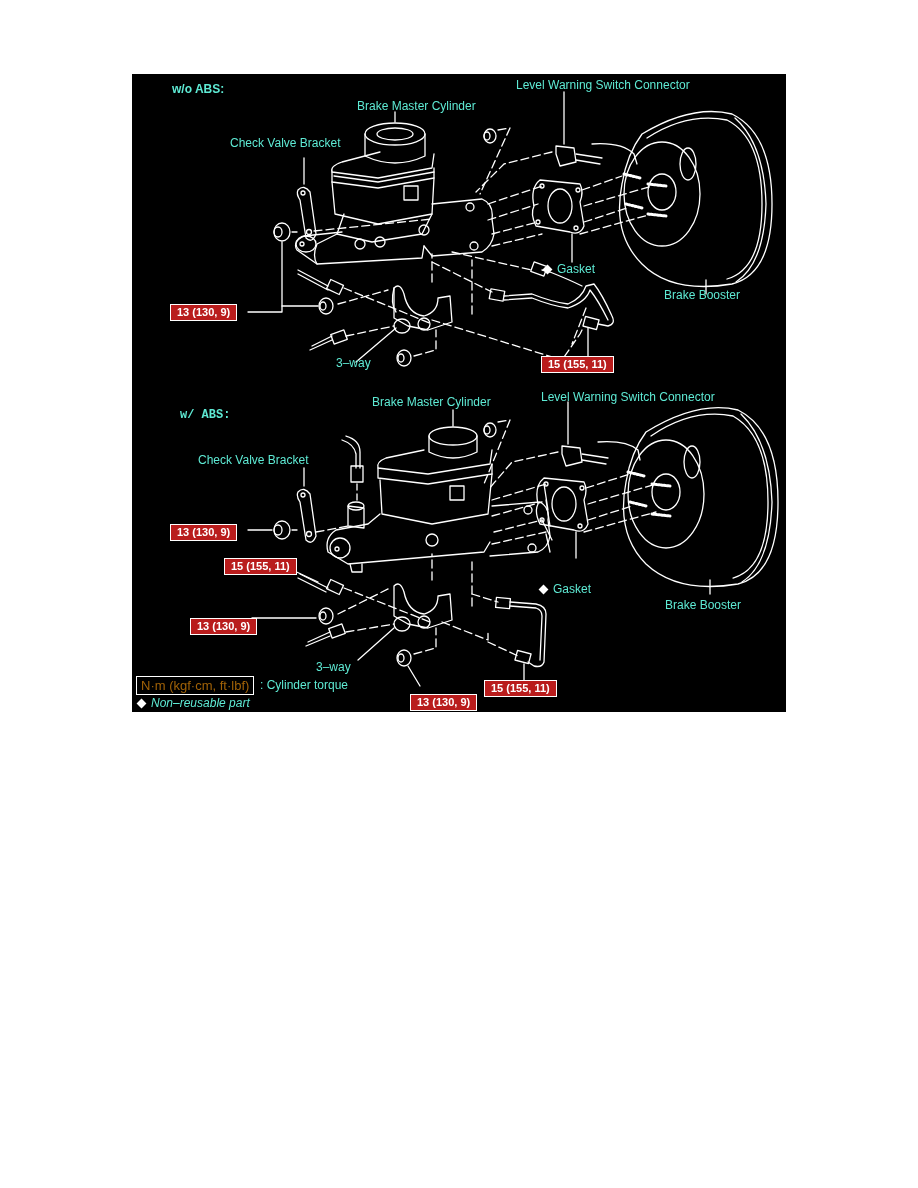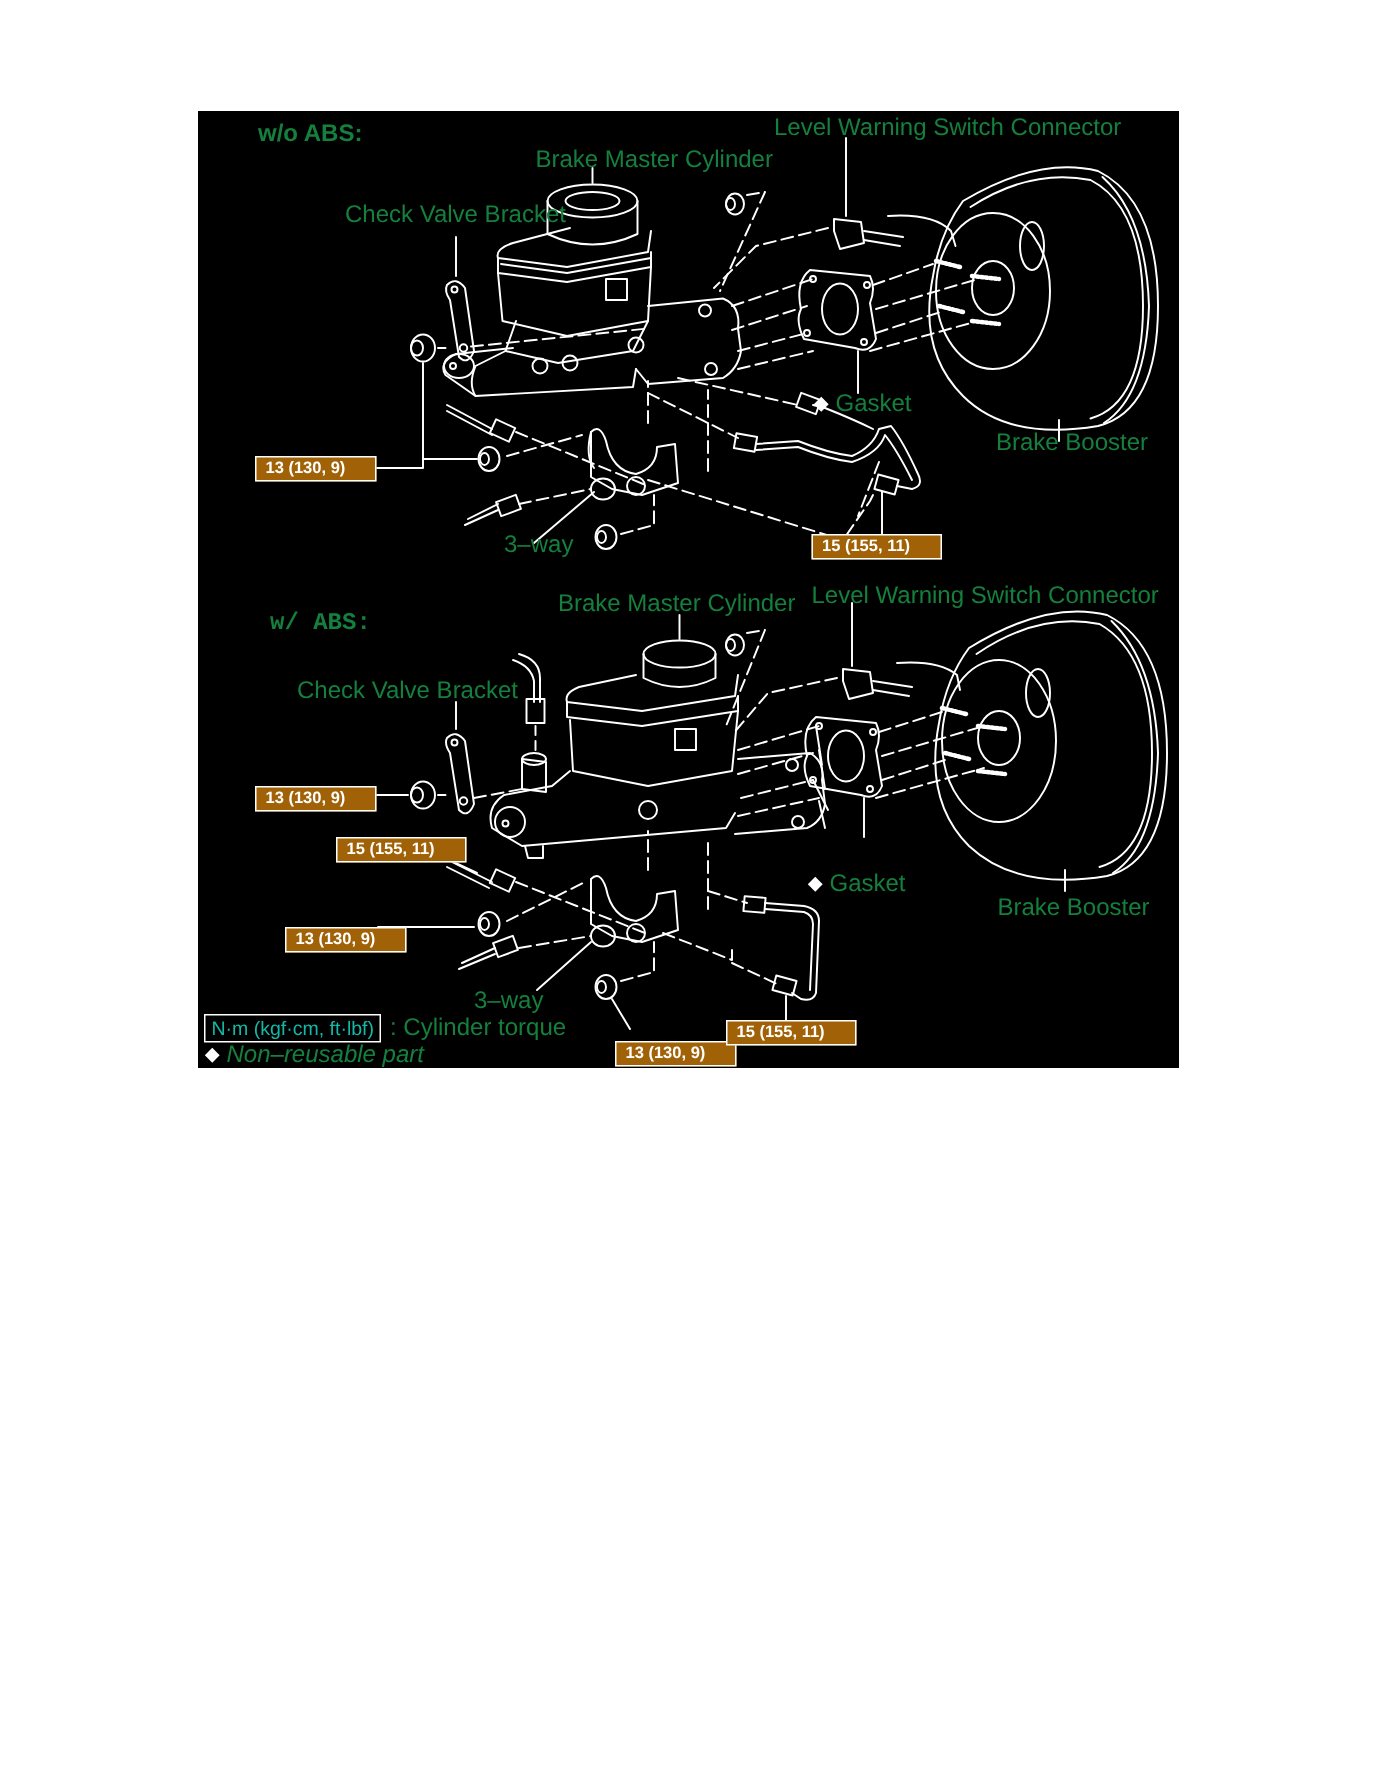--- a/index.html
+++ b/index.html
@@ -1,27 +1,27 @@
 <!DOCTYPE html>
 <html><head>
 <meta charset="utf-8">
 <style>
   html, body { margin:0; padding:0; background:#ffffff; }
   body { width:918px; height:1188px; position:relative; overflow:hidden;
          font-family:"Liberation Sans", sans-serif; }
   .panel { position:absolute; left:132px; top:74px; width:654px; height:638px;
            background:#000000; overflow:hidden; }
   .panel svg { position:absolute; left:0; top:0; }
-  .lbl { position:absolute; color:#15803d; font-size:16px; white-space:nowrap;
+  .lbl { position:absolute; color:#5eead4; font-size:12px; white-space:nowrap;
          line-height:15px; letter-spacing:0; }
   .bold { font-weight:bold; }
   .box { position:absolute; color:#ffffff; font-size:11px; font-weight:bold;
-         border:1px solid #ffffff; padding:1px 20px 1px 6px; line-height:13px;
-         white-space:nowrap; background:#a16207; }
-  .legend-box { position:absolute; color:#14b8a6; border:1px solid #fff;
+         border:1px solid #ffffff; padding:1px 6px 1px 6px; line-height:13px;
+         white-space:nowrap; background:#b91c1c; }
+  .legend-box { position:absolute; color:#a16207; border:1px solid #fff;
          font-size:13px; padding:0 4px; line-height:17px; white-space:nowrap; }
   .diamond { display:inline-block; width:7px; height:7px; background:#fff;
          transform:rotate(45deg); margin:0 6px 1px 2px; vertical-align:middle; }
 </style>
 </head>
 <body>
 
 <div class="panel">
   <svg width="654" height="638" viewBox="0 0 654 638" fill="none" stroke="#ffffff" stroke-width="1.3" stroke-linecap="round" stroke-linejoin="round">
 

